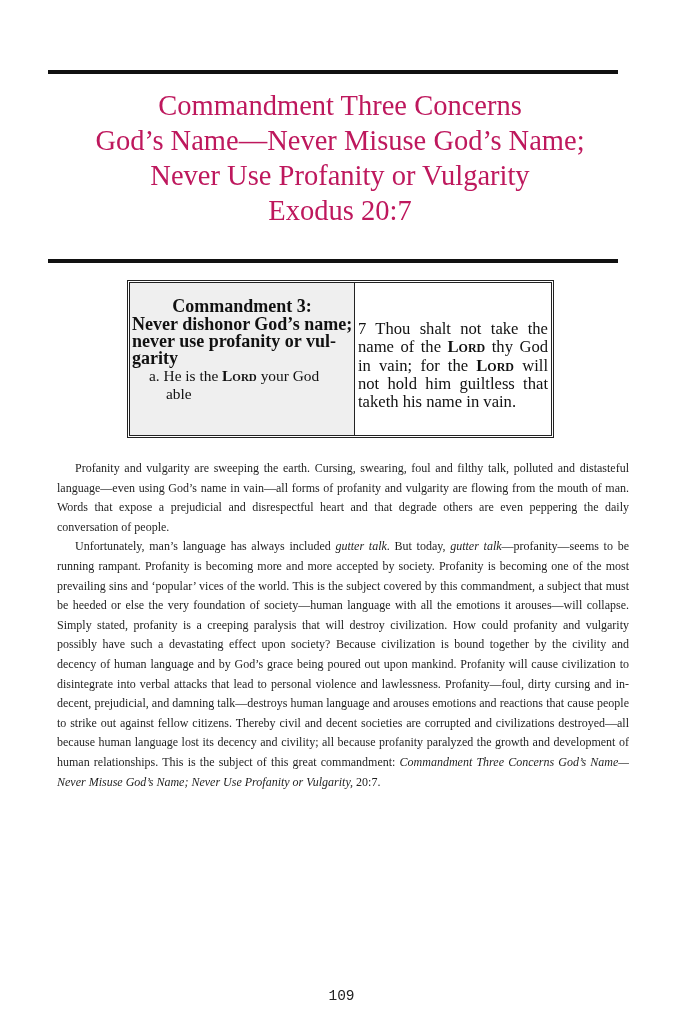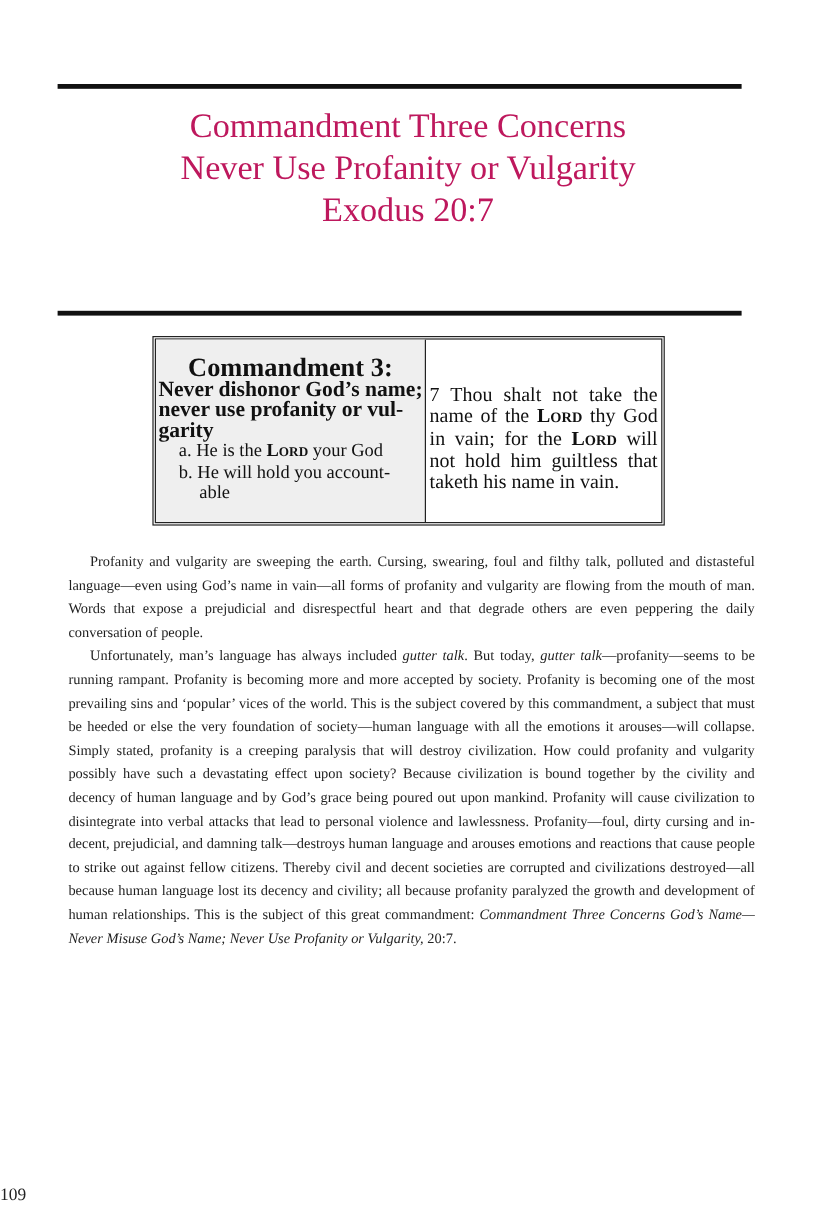--- a/index.html
+++ b/index.html
@@ -19,65 +19,65 @@
   }
   .outline-left {
     position: absolute; left: 0; top: 0; width: 225px; height: 100%;
     background: #efefef; border-right: 1.5px solid #222; box-sizing: border-box;
     font-family: "Liberation Serif", serif; color: #111;
   }
   .outline-right {
     position: absolute; left: 225px; top: 0; right: 0; height: 100%;
     font-family: "Liberation Serif", serif; color: #111;
   }
-  .cmd-head { text-align: center; font-weight: bold; font-size: 22px; margin-top: 13px; line-height: 20px; }
+  .cmd-head { text-align: center; font-weight: bold; font-size: 18px; margin-top: 13px; line-height: 20px; }
   .cmd-sub { font-weight: bold; font-size: 18px; line-height: 17px; padding-left: 2px; }
   .cmd-list { font-size: 15.4px; line-height: 17.5px; padding-left: 19px; }
   .cmd-list .cont { padding-left: 17px; }
   .verse {
     font-size: 16.6px; line-height: 18.3px; text-align: justify; text-align-last: left;
     padding: 37px 3px 0 3px;
   }
   .sc { font-variant: small-caps; font-weight: bold; }
   .body-text {
     position: absolute; left: 57px; width: 572px; top: 459px;
     font-family: Liberation Serif, serif; font-size: 12px; line-height: 19.6px;
     color: #1e1e1e; text-align: justify;
   }
   .body-text p { margin: 0; text-indent: 18px; }
   .body-text em { font-style: italic; }
   .page-number {
-    position: absolute; left: 0; width: 683px; top: 988px; text-align: left;
-    font-family: Liberation Serif, serif; font-size: 14.5px; color: #222;
+    position: absolute; left: 0; width: 683px; top: 988px; text-align: center;
+    font-family: Liberation Mono, monospace; font-size: 14.5px; color: #222;
   }
 </style>
 </head>
 <body>
 
 <div class="rule top"></div>
 
 <div class="title">
   <div>Commandment Three Concerns</div>
+  <div>God’s Name—Never Misuse God’s Name;</div>
   <div>Never Use Profanity or Vulgarity</div>
   <div>Exodus 20:7</div>
 </div>
 
 <div class="rule bottom"></div>
 
 <div class="outline-box">
   <div class="outline-left">
     <div class="cmd-head">Commandment 3:</div>
     <div class="cmd-sub">
       <div>Never dishonor God’s name;</div>
       <div>never use profanity or vul-</div>
       <div>garity</div>
     </div>
     <div class="cmd-list">
       <div><span>a.</span> <span>He is the </span><span class="sc">Lord</span><span> your God</span></div>
-      <div><span>b.</span> <span>He will hold you account-</span></div>
       <div class="cont">able</div>
     </div>
   </div>
   <div class="outline-right">
     <div class="verse"><span>7</span><span> Thou shalt not take the name of the </span><span class="sc">Lord</span><span> thy God in vain; for the </span><span class="sc">Lord</span><span> will not hold him guiltless that taketh his name in vain.</span></div>
   </div>
 </div>
 
 <div class="body-text">
   <p>Profanity and vulgarity are sweeping the earth. Cursing, swearing, foul and filthy talk, polluted and distasteful language—even using God’s name in vain—all forms of profanity and vulgarity are flowing from the mouth of man. Words that expose a prejudicial and disrespectful heart and that degrade others are even peppering the daily conversation of people.</p>

